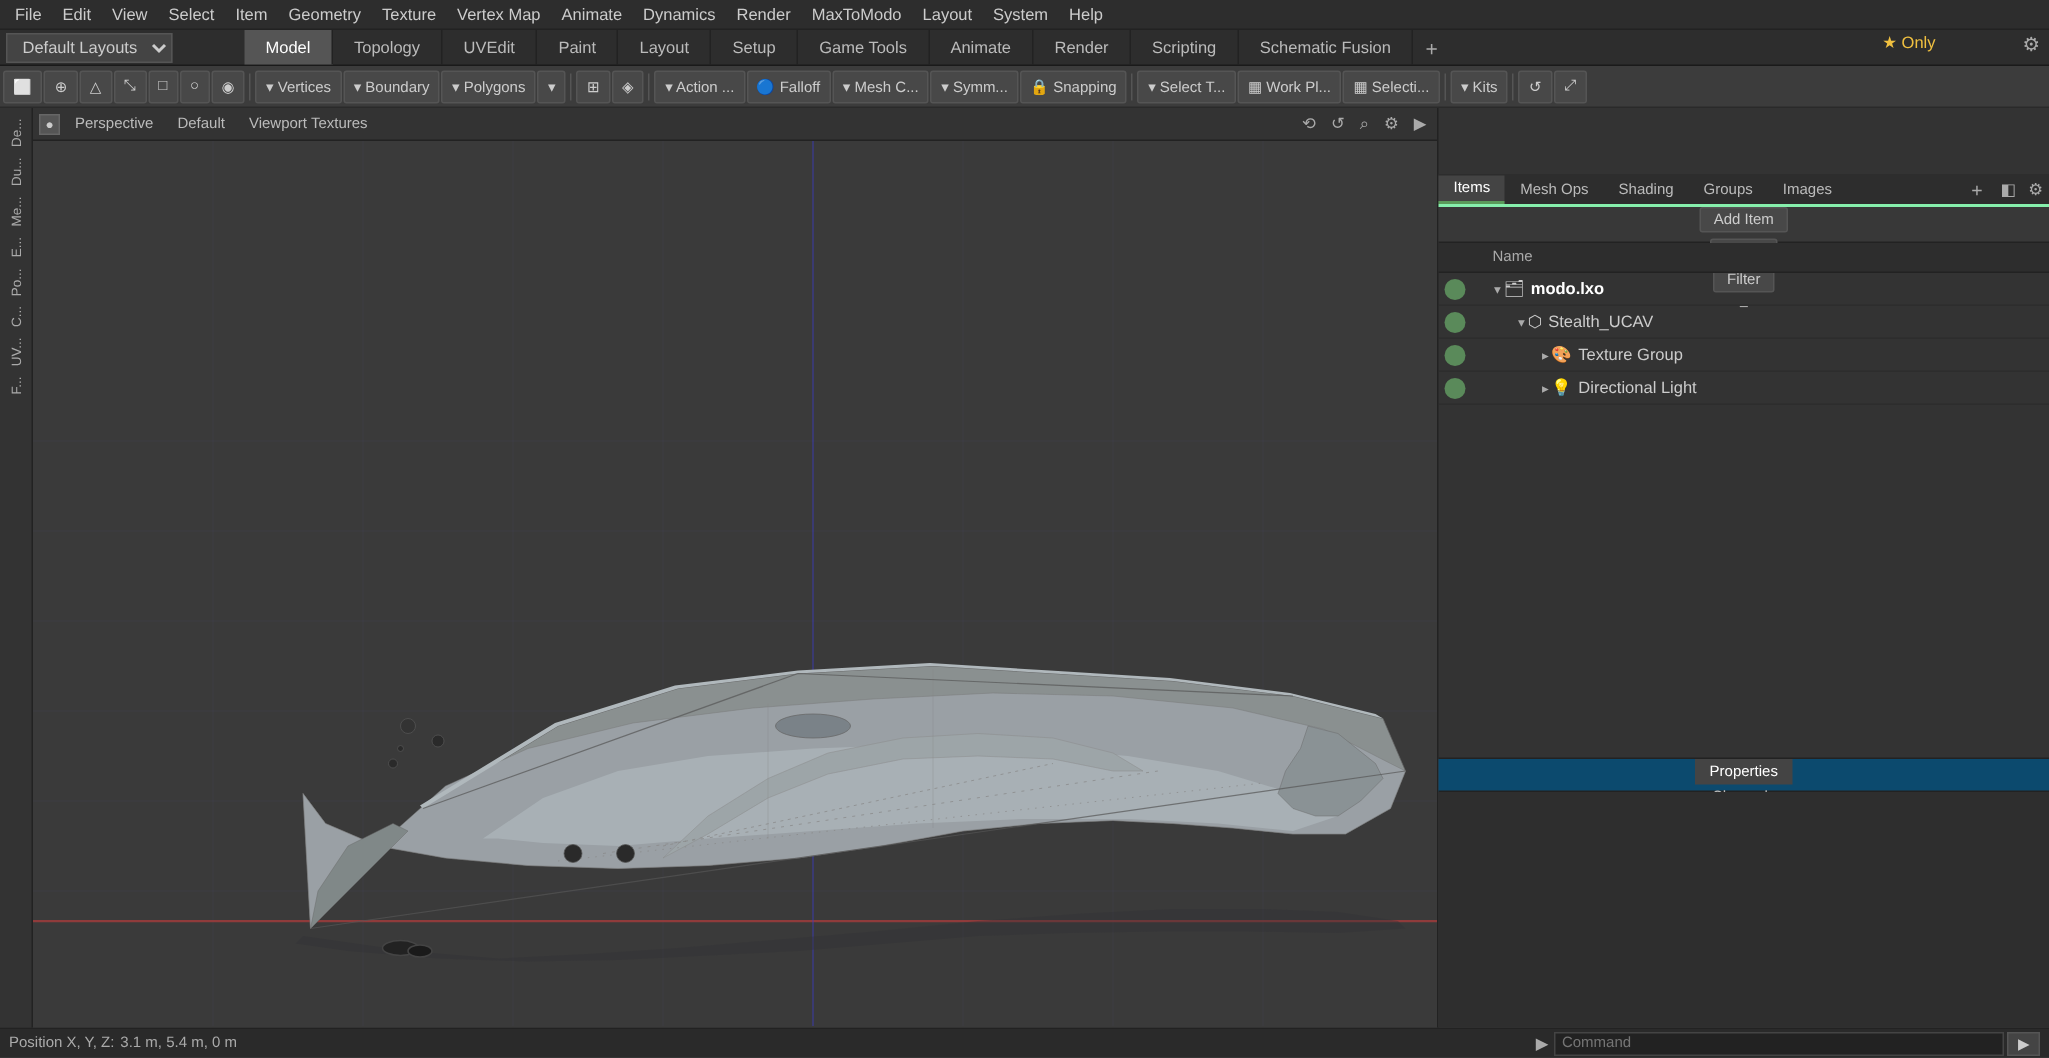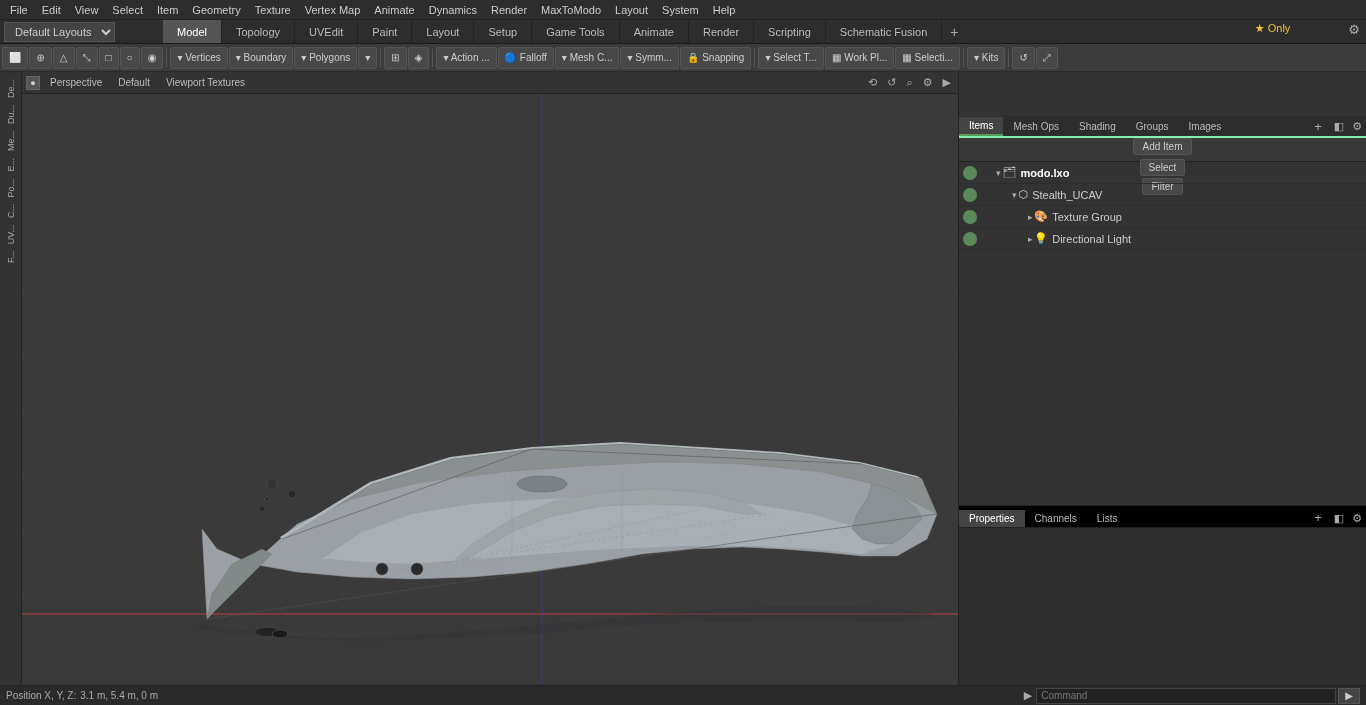--- a/index.html
+++ b/index.html
@@ -70,21 +70,21 @@
     .col-name { flex: 1; font-size: 10px; color: #aaa; }
     .tree-row { display: flex; align-items: center; height: 22px; padding: 0 4px; cursor: pointer; border-bottom: 1px solid #2d2d2d; }
     .vis-dot { width: 14px; height: 14px; border-radius: 50%; background: #5a8a5a; margin-right: 3px; cursor: pointer; flex-shrink: 0; }
     .tree-arrow { color: #aaa; margin-right: 2px; font-size: 9px; cursor: pointer; }
     .tree-icon { margin-right: 4px; font-size: 11px; }
     .tree-name { font-size: 11px; color: #ccc; }
     .tree-name.bold { color: #fff; font-weight: bold; }
 
     
     #properties-panel { height: 180px; border-top: 1px solid #222; background: #333; display: flex; flex-direction: column; }
-    #properties-tabs { display: flex; align-items: flex-end; height: 22px; background: #000000; border-bottom: 1px solid #222; }
+    #properties-tabs { display: flex; align-items: center; height: 22px; background: #0c4a6e; border-bottom: 1px solid #222; flex-direction: column; }
     .prop-tab { padding: 3px 10px; cursor: pointer; color: #bbb; font-size: 10px; }
     .prop-tab.active { background: #444; color: #fff; }
     .prop-plus { margin-left: auto; padding: 2px 8px; cursor: pointer; color: #aaa; font-size: 13px; }
     .prop-icons { display: flex; align-items: center; }
     .prop-icon { padding: 2px 4px; cursor: pointer; color: #aaa; font-size: 11px; }
     #properties-content { flex: 1; background: #2e2e2e; }
 
     
     #bottom-bar { display: flex; align-items: center; height: 20px; background: #2a2a2a; border-top: 1px solid #222; padding: 0 6px; }
     .position-text { color: #aaa; font-size: 10px; }
@@ -463,20 +463,25 @@
     </div>
 
     <div id="items-toolbar">
       <button class="items-tool-btn">Add Item</button>
       <div style="flex:1"></div>
       <button class="items-tool-btn">Select</button>
       <button class="items-tool-btn">Filter</button>
       <span class="items-small-btn">−</span>
     </div>
 
+    <div id="items-col-header">
+      <div class="col-vis"></div>
+      <div class="col-lock"></div>
+      <div class="col-name">Name</div>
+    </div>
 
     <div id="items-scroll">
 
       <div class="tree-row">
         <div class="vis-dot"></div>
         <div style="width:16px"></div>
         <div style="display:flex;align-items:center;flex:1">
           <span class="tree-arrow">▾</span>
           <span class="tree-icon">🗂</span>
           <span class="tree-name bold">modo.lxo</span>

